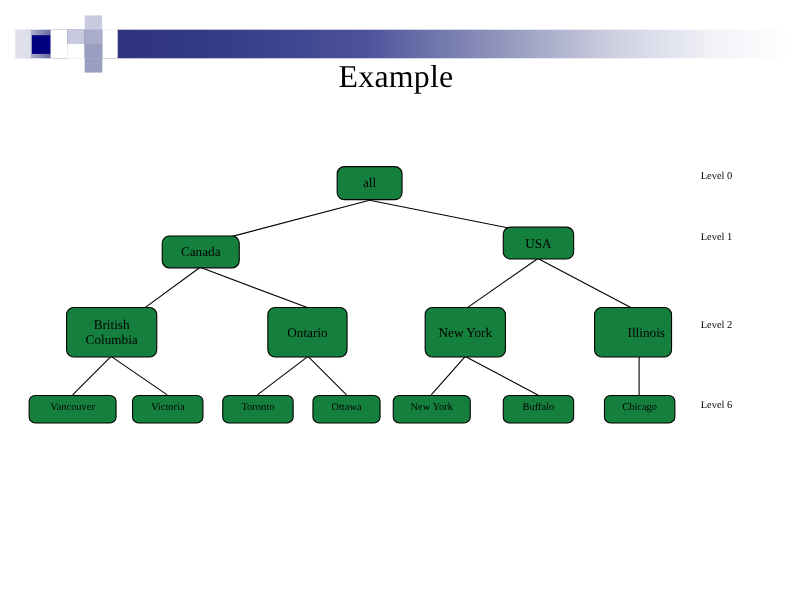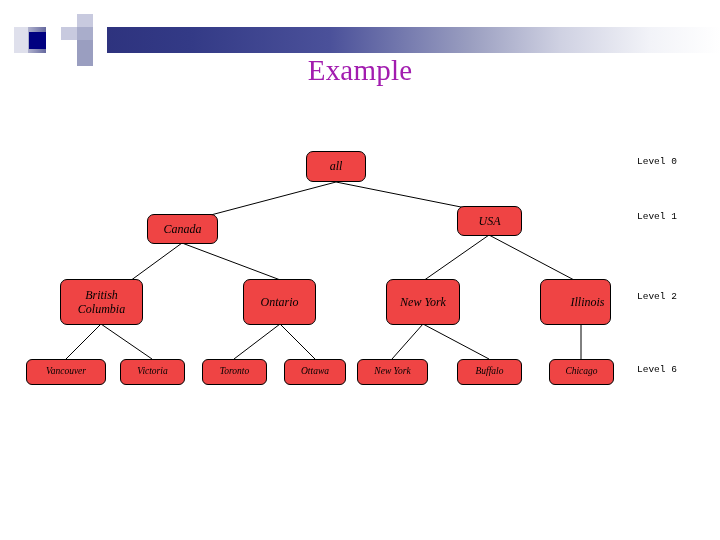--- a/index.html
+++ b/index.html
@@ -46,60 +46,59 @@
   }
 
   
   #title {
     position: absolute;
     left: 0;
     top: 54px;
     width: 720px;
     text-align: center;
     font-size: 29px;
-    color: #a21caf;
+    color: #000000;
     letter-spacing: 0.2px;
     font-family: "Liberation Serif", "DejaVu Serif", serif;
   }
 
   
   #tree-svg {
     position: absolute;
     left: 0;
     top: 0;
     width: 720px;
     height: 540px;
   }
   .node {
     position: absolute;
     box-sizing: border-box;
     border: 1px solid #000000;
     border-radius: 7px;
-    background: #ef4444;
+    background: #15803d;
     display: flex;
     align-items: center;
     justify-content: center;
     text-align: center;
     color: #000000;
     font-family: "Liberation Serif", "DejaVu Serif", serif;
     line-height: 1.18;
     z-index: 3;
-    font-style: italic;
   }
   .node.lvl0 { font-size: 12px; }
   .node.lvl1 { font-size: 12px; }
   .node.lvl2 { font-size: 12px; }
   .node.lvl3 { font-size: 9.5px; border-radius: 6px; }
 
   .level-label {
     position: absolute;
     font-size: 9.5px;
     color: #000000;
     white-space: nowrap;
-    font-family: Liberation Mono, monospace;
+    font-family: Liberation Serif, serif;
   }
 </style>
 </head>
 <body>
 
 <div id="slide">
 
   <div id="header-band">
     <div class="band-bar"></div>
 

